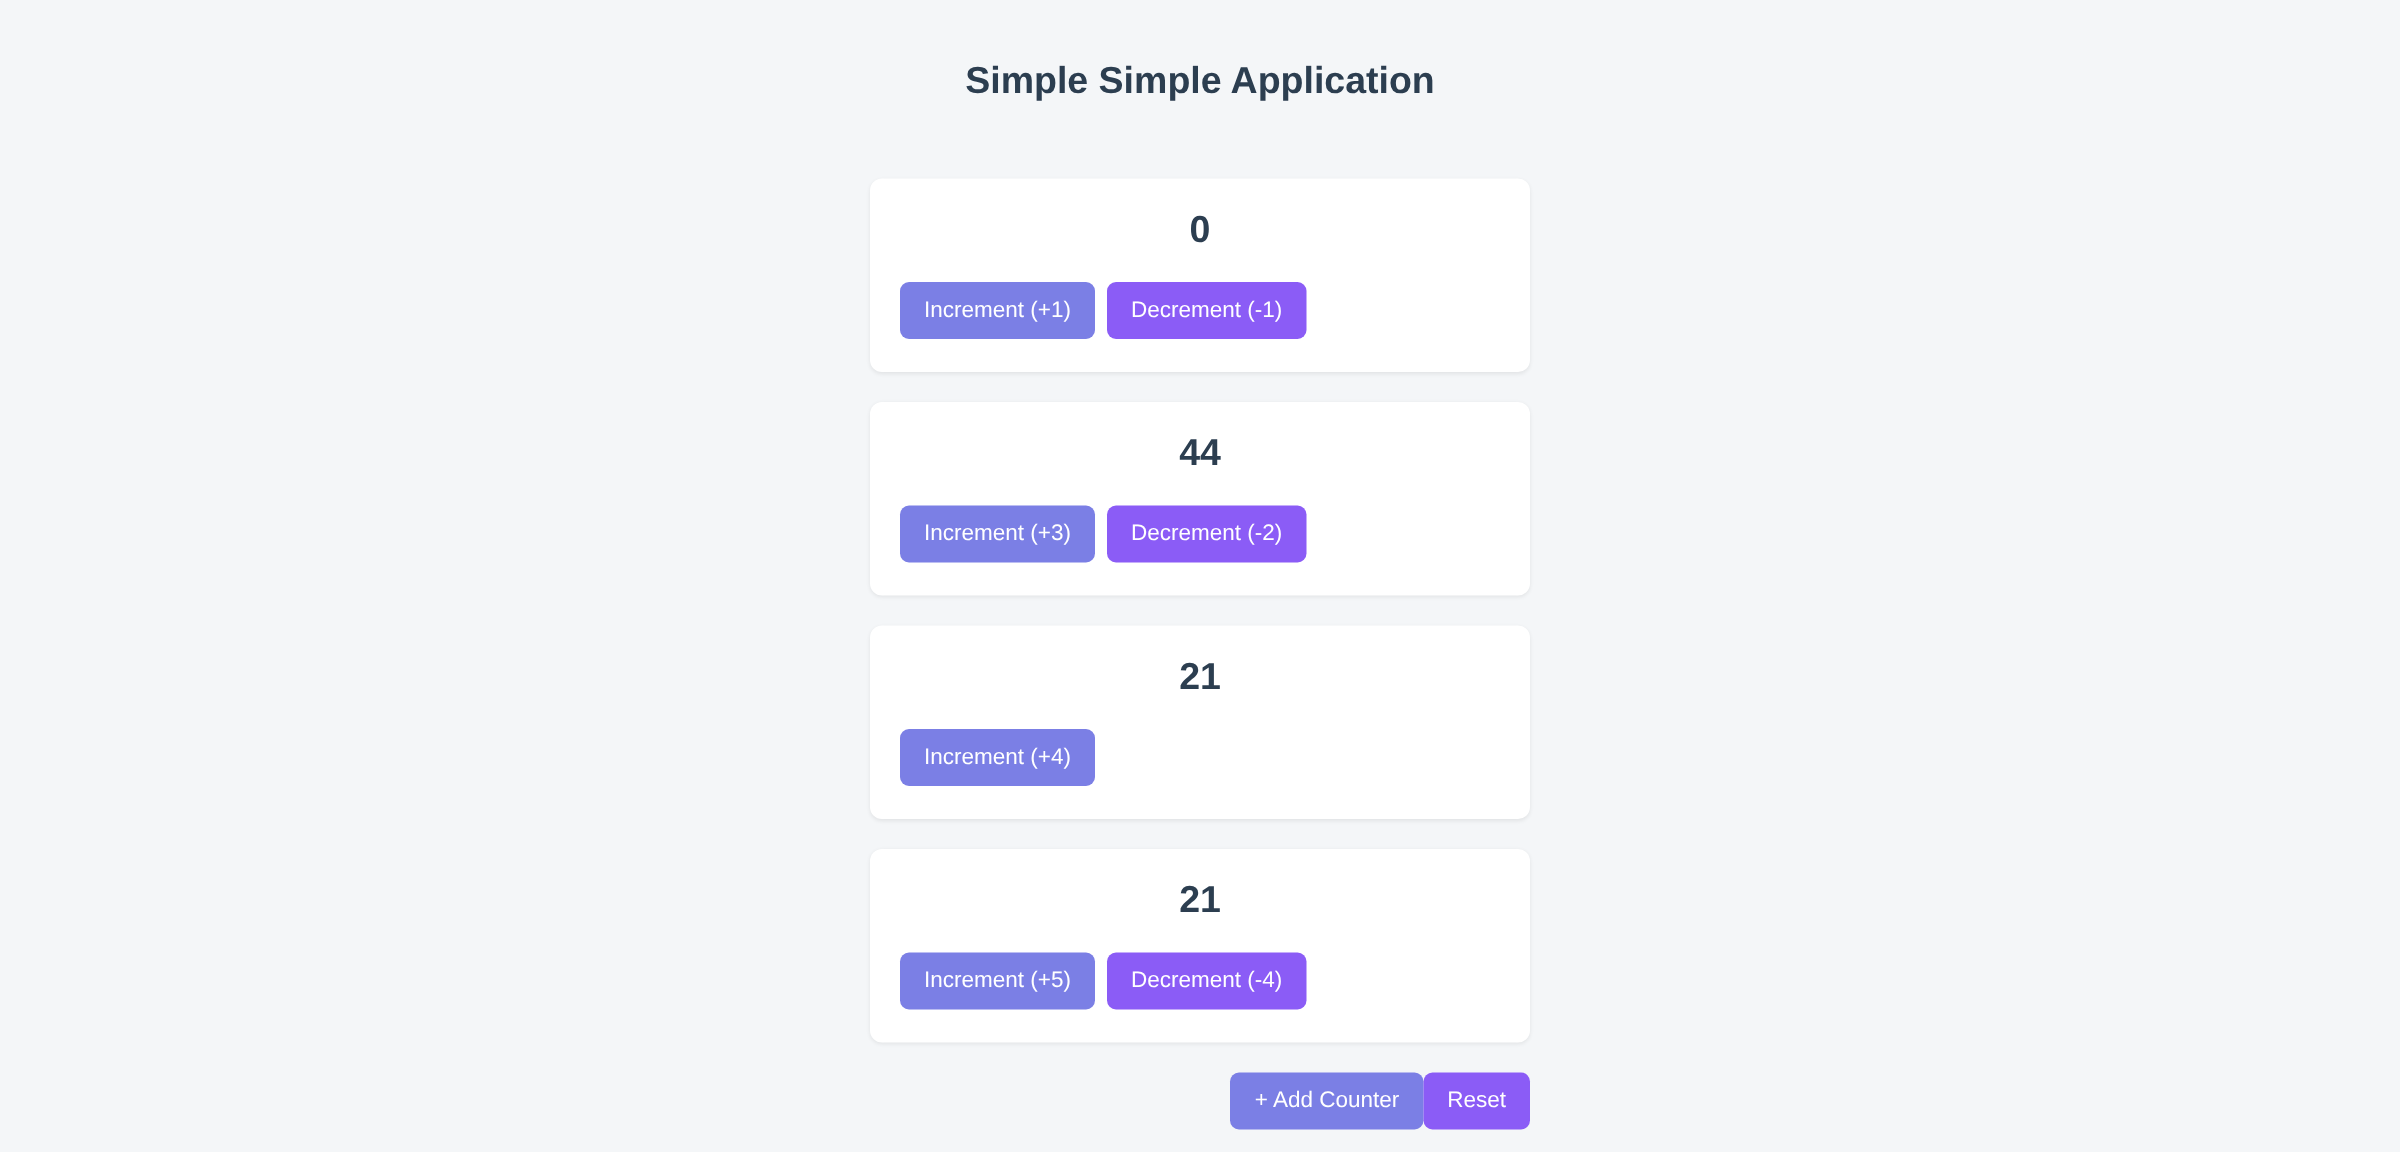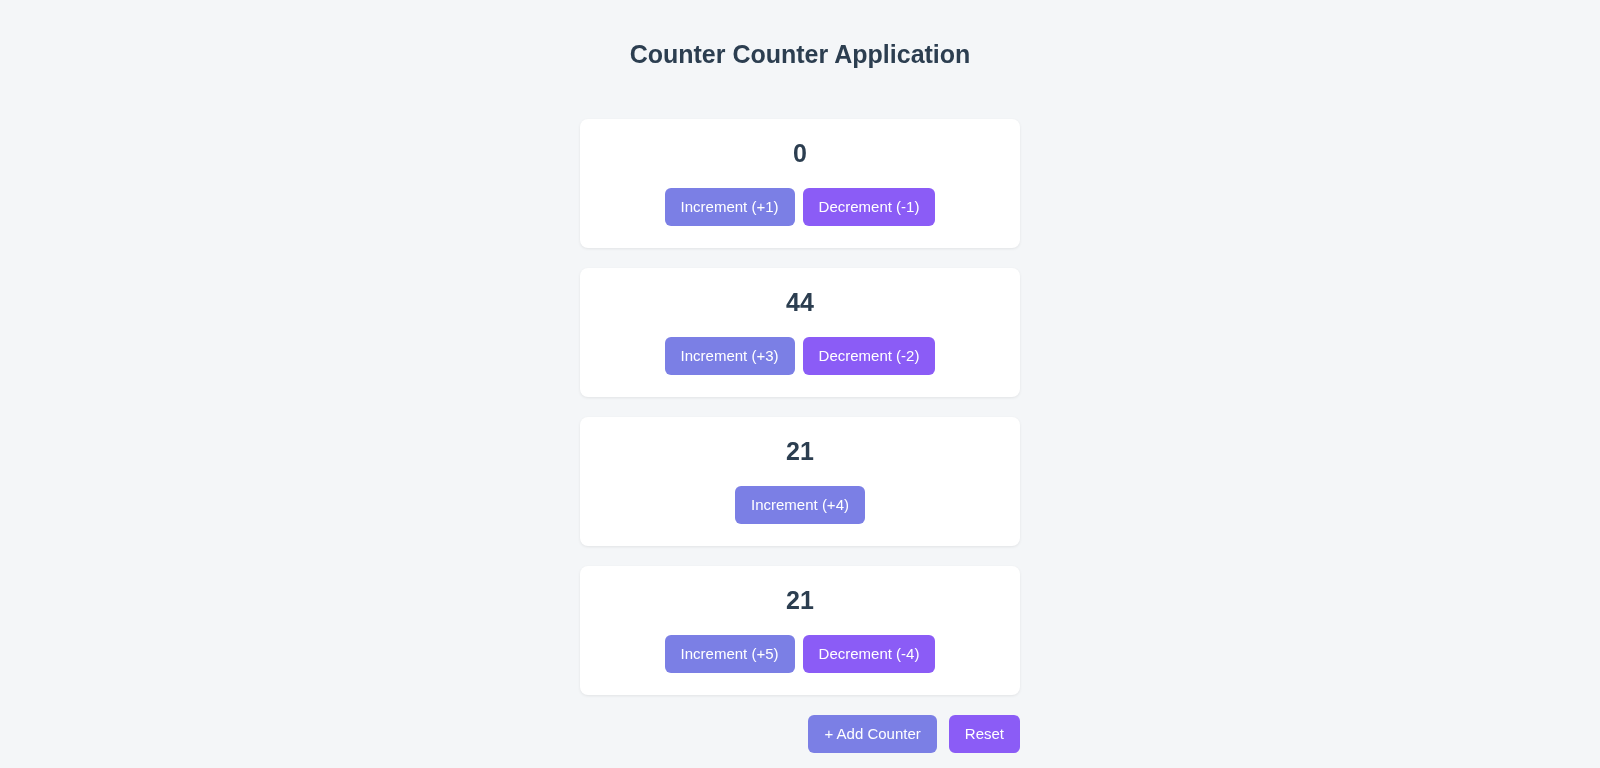--- a/index.html
+++ b/index.html
@@ -34,49 +34,47 @@
       box-shadow: 0 1px 3px rgba(0,0,0,0.08);
     }
     .counter-value {
       font-size: 25px;
       font-weight: 700;
       color: #2c3e50;
       margin-bottom: 20px;
     }
     .btn-row {
       display: flex;
-      justify-content: center;
       gap: 8px;
     }
     button {
       font-family: inherit;
       font-size: 15px;
       line-height: 1.2;
       padding: 10px 16px;
       border-radius: 6px;
       border: none;
       cursor: pointer;
       color: #ffffff;
     }
     .btn-primary { background: #7b7fe5; }
     .btn-danger  { background: #8b5cf6; }
     .footer-row {
       display: flex;
       justify-content: flex-end;
-      gap: 12px;
       margin-top: 20px;
       margin-bottom: 40px;
     }
   </style>
 </head>
 <body>
 
 <div class="container">
 
-  <h1 class="page-title">Counter Counter Application</h1>
+  <h1 class="page-title">Simple Simple Application</h1>
 
   <div class="card">
     <div class="counter-value">0</div>
     <div class="btn-row">
       <button class="btn-primary">Increment (+1)</button>
       <button class="btn-danger">Decrement (-1)</button>
     </div>
   </div>
 
   <div class="card">

